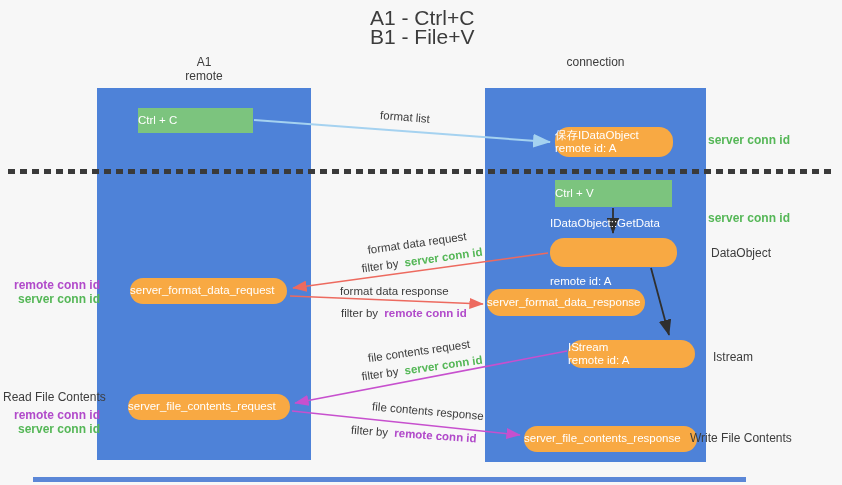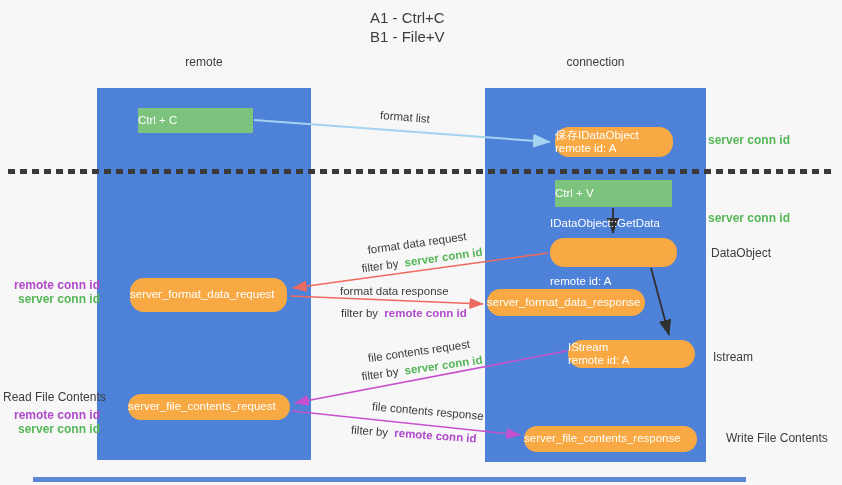--- a/index.html
+++ b/index.html
@@ -1,54 +1,54 @@
 <!DOCTYPE html>
 <html><head>
 <meta charset="utf-8">
 <style>
   html,body{margin:0;padding:0;background:#f7f7f7;}
   .canvas{position:relative;width:842px;height:485px;background:#f7f7f7;overflow:hidden;
           font-family:"Liberation Sans",sans-serif;color:#3d3d3d;}
   .abs{position:absolute;}
   
-  .title{left:370px;top:8px;font-size:15px;line-height:19px;color:#3c3c3c;}
+  .title{left:370px;top:8px;font-size:21px;line-height:19px;color:#3c3c3c;}
   
   .lane-header{font-size:12px;line-height:14px;text-align:center;color:#3c3c3c;}
   .lane-a-header{left:97px;top:55px;width:214px;}
   .lane-b-header{left:485px;top:55px;width:221px;}
   
   .lane{background:#4e82d8;}
   .lane-a{left:97px;top:88px;width:214px;height:372px;}
   .lane-b{left:485px;top:88px;width:221px;height:374px;}
   
   .dotted{left:8px;top:169px;width:828px;height:5px;z-index:4;
           background:repeating-linear-gradient(90deg,#3a3a3a 0 7px,transparent 7px 12px);}
   
   .node{z-index:3;color:#fff;text-align:center;font-size:11.5px;display:flex;flex-direction:column;
         align-items:flex-start;justify-content:center;line-height:13.5px;}
   .green{background:#7cc47e;}
   .orange{background:#f8a943;border-radius:14px;}
   .n-ctrl-c{left:138px;top:108px;width:115px;height:25px;}
   .n-save{left:555px;top:127px;width:118px;height:30px;}
   .n-ctrl-v{left:555px;top:180px;width:117px;height:27px;}
   .n-getdata{left:550px;top:238px;width:127px;height:29px;gap:44px;}
-  .n-format-req{left:130px;top:278px;width:157px;height:34px;}
+  .n-format-req{left:130px;top:278px;width:157px;height:26px;}
   .n-format-resp{left:487px;top:289px;width:158px;height:27px;}
   .n-istream{left:568px;top:340px;width:127px;height:28px;}
   .n-file-req{left:128px;top:394px;width:162px;height:26px;}
   .n-file-resp{left:524px;top:426px;width:173px;height:26px;}
   
   .slabel{font-size:12px;line-height:14px;z-index:3;color:#3c3c3c;white-space:nowrap;}
   .green-t{color:#55b757;font-weight:bold;}
   .purple-t{color:#b14aca;font-weight:bold;}
   .l-server-top{left:708px;top:133px;}
   .l-server-mid{left:708px;top:211px;}
   .l-dataobject{left:711px;top:246px;}
   .l-istream{left:713px;top:350px;}
-  .l-write{left:690px;top:431px;margin-left:36px;}
+  .l-write{left:690px;top:431px;}
   .l-left-mid{left:10px;top:278px;width:90px;text-align:right;}
   .l-read{left:3px;top:390px;width:97px;text-align:left;}
   .l-left-bottom{left:10px;top:408px;width:90px;text-align:right;}
   
   .alabel{font-size:11.5px;line-height:14px;z-index:3;color:#3c3c3c;white-space:nowrap;text-align:center;}
   .a-format-list{left:360px;top:110px;width:90px;transform:rotate(4.5deg);}
   .a-fdr{left:353px;top:236px;width:128px;transform:rotate(-8deg);}
   .a-fdr-f{left:348px;top:253px;width:148px;transform:rotate(-8deg);}
   .a-fresp{left:340px;top:284px;width:106px;}
   .a-fresp-f{left:341px;top:306px;width:118px;}
@@ -66,20 +66,21 @@
 <body>
 
 <div class="canvas">
 
   <div class="abs title">
     <div>A1 - Ctrl+C</div>
     <div>B1 - File+V</div>
   </div>
 
   <div class="abs lane-header lane-a-header">
+    <div>A1</div>
     <div>remote</div>
   </div>
   <div class="abs lane-header lane-b-header">
     <div>connection</div>
   </div>
 
   <div class="abs lane lane-a"></div>
   <div class="abs lane lane-b"></div>
 
   <div class="abs dotted"></div>

